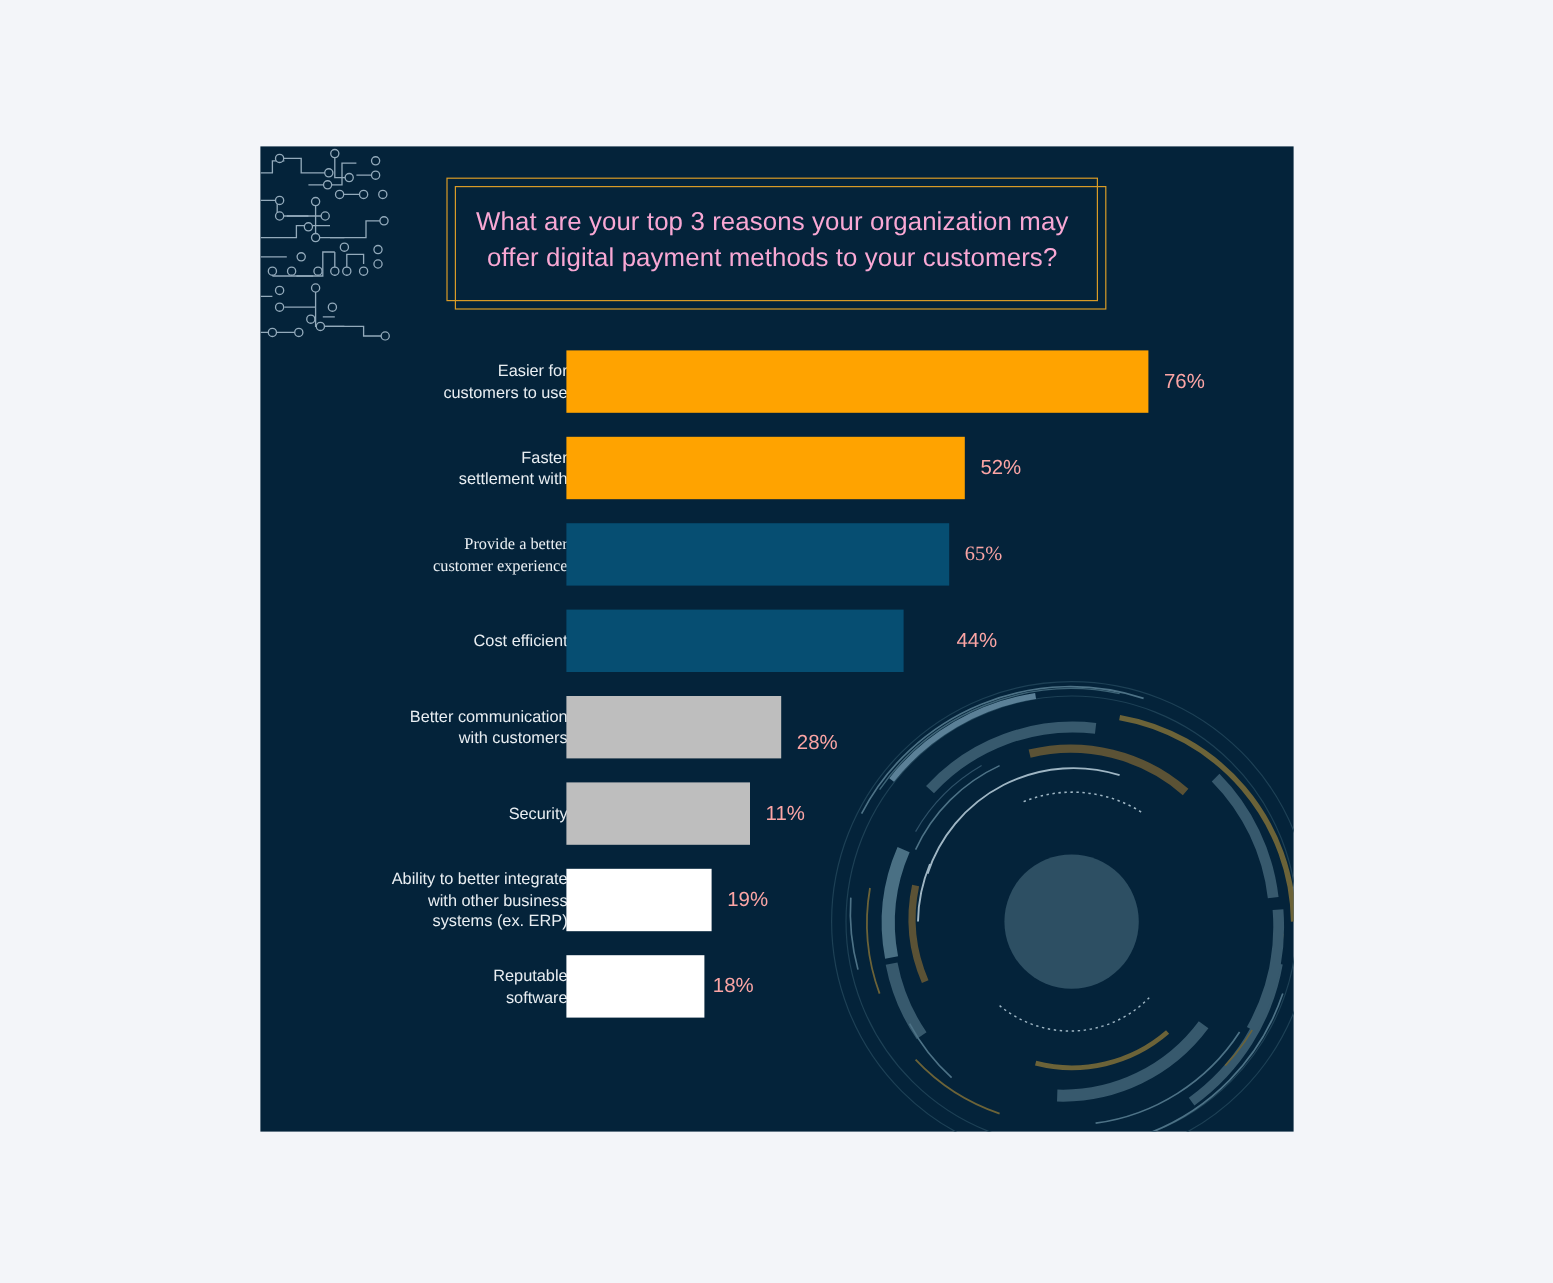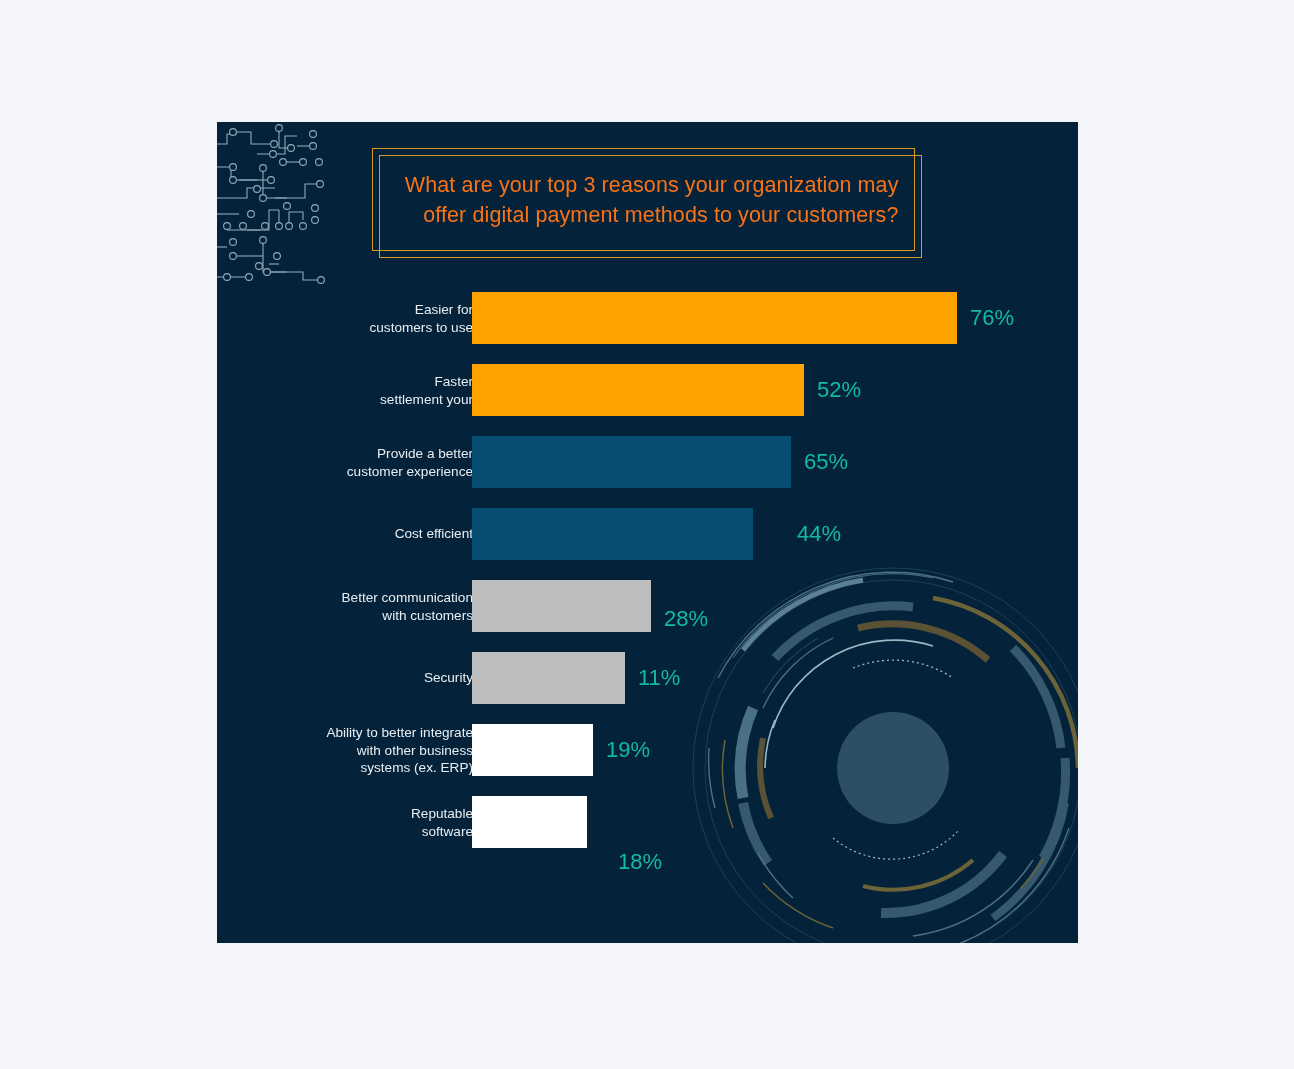--- a/index.html
+++ b/index.html
@@ -71,24 +71,24 @@
     left: 0px;
     top: 0px;
     width: 543px;
     height: 103px;
     border: 1.6px solid #d99b27;
     display: flex;
     align-items: center;
     justify-content: center;
   }
   #title-text {
-    color: #f97316;
+    color: #f9a8d4;
     font-size: 21.5px;
     line-height: 30px;
-    text-align: right;
+    text-align: center;
     letter-spacing: 0.1px;
     width: 510px;
   }
 
   
   #chart {
     position: absolute;
     left: 0px;
     top: 170px;
     width: 861px;
@@ -119,22 +119,22 @@
     position: absolute;
     left: 255px;
     top: 0;
     height: 52px;
   }
 
   .val-label {
     position: absolute;
     top: 50%;
     transform: translateY(-50%);
-    color: #14b8a6;
-    font-size: 22px;
+    color: #fca5a5;
+    font-size: 17px;
     white-space: nowrap;
   }
 </style>
 </head>
 <body>
 
 <div id="stage">
 
   <div id="panel">
 
@@ -252,26 +252,26 @@
           <div class="cat-label">
             <div>Easier for</div>
             <div>customers to use</div>
           </div>
           <div class="bar" style="width: 485px; background: rgb(255, 163, 0);"></div>
           <div class="val-label" style="left: 753px;">76%</div>
         </div>
         <div class="row" style="top: 72px;">
           <div class="cat-label">
             <div>Faster</div>
-            <div>settlement your</div>
+            <div>settlement with</div>
           </div>
           <div class="bar" style="width: 332px; background: rgb(255, 163, 0);"></div>
           <div class="val-label" style="left: 600px;">52%</div>
         </div>
-        <div class="row" style="top: 144px;">
+        <div class="row" style="top: 144px; font-family: Liberation Serif, serif;">
           <div class="cat-label">
             <div>Provide a better</div>
             <div>customer experience</div>
           </div>
           <div class="bar" style="width: 319px; background: rgb(6, 78, 114);"></div>
           <div class="val-label" style="left: 587px;">65%</div>
         </div>
         <div class="row" style="top: 216px;">
           <div class="cat-label">
             <div>Cost efficient</div>
@@ -302,18 +302,18 @@
           </div>
           <div class="bar" style="width: 121px; background: rgb(255, 255, 255);"></div>
           <div class="val-label" style="left: 389px;">19%</div>
         </div>
         <div class="row" style="top: 504px;">
           <div class="cat-label">
             <div>Reputable</div>
             <div>software</div>
           </div>
           <div class="bar" style="width: 115px; background: rgb(255, 255, 255);"></div>
-          <div class="val-label" style="left: 401px; margin-top: 40px;">18%</div>
+          <div class="val-label" style="left: 377px;">18%</div>
         </div>
       </div>
 
   </div>
 </div>
 
 </body></html>

